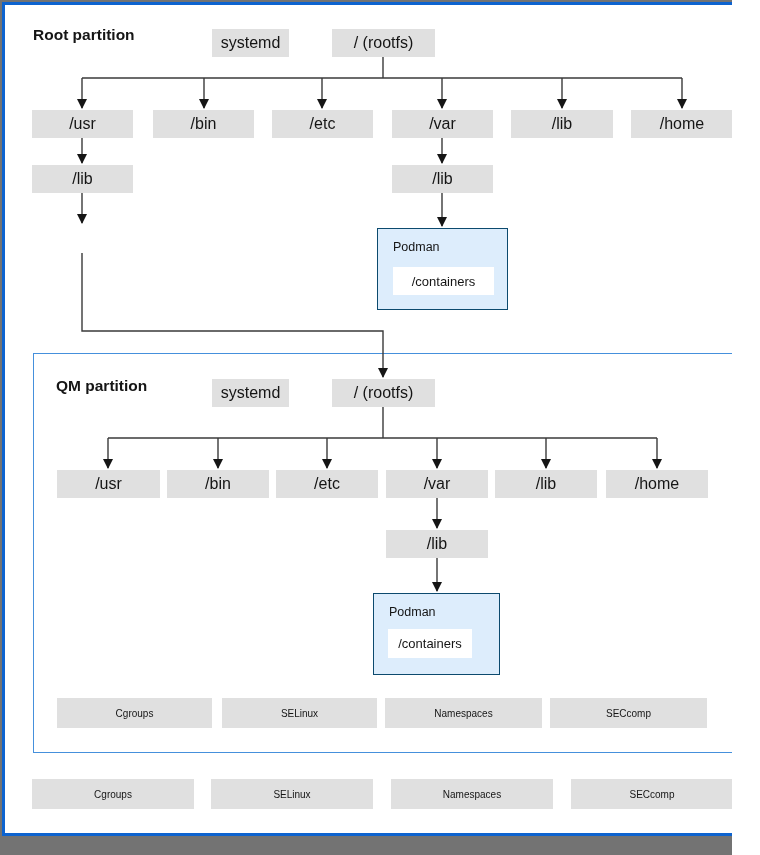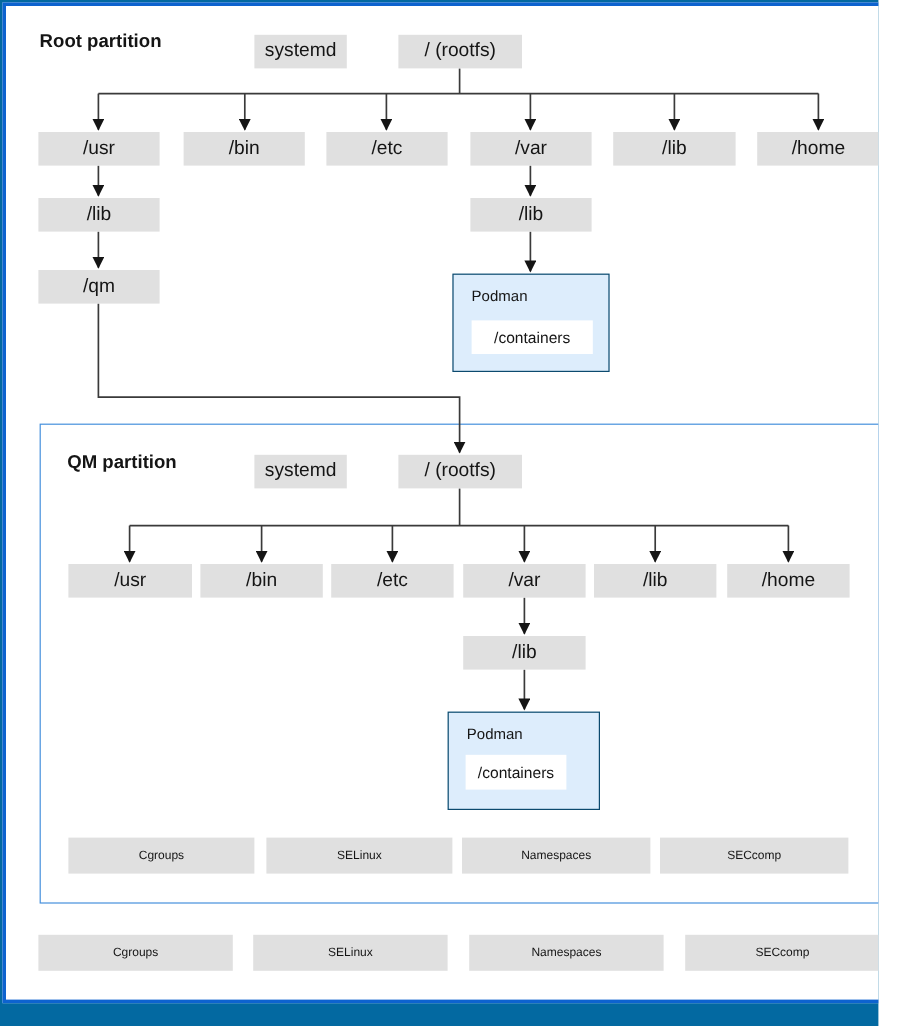--- a/index.html
+++ b/index.html
@@ -1,17 +1,17 @@
 <!DOCTYPE html>
 <html><head>
 <meta charset="utf-8">
 <style>
   html, body { margin: 0; padding: 0; background: #ffffff; }
   body { font-family: "Liberation Sans", sans-serif; }
-  .canvas { position: relative; width: 732px; height: 855px; background: #0369a1; overflow: hidden; text-decoration: underline; }
+  .canvas { position: relative; width: 732px; height: 855px; background: #737373; overflow: hidden; text-decoration: underline; }
   .frame { position: absolute; left: 2px; top: 2px; width: 754px; height: 834px;
            border: 3px solid #0d63cf; box-sizing: border-box; z-index: 1; background: #ffffff; }
   .qm-frame { position: absolute; left: 33px; top: 353px; width: 700px; height: 400px;
               border: 1px solid #4590dc; box-sizing: border-box; background: #ffffff; z-index: 2; }
   .connectors { position: absolute; left: 0; top: 0; z-index: 3; }
   .gbox { position: absolute; height: 28px; background: #e0e0e0; color: #151515;
           font-size: 16px; display: flex; align-items: center; justify-content: center;
           box-sizing: border-box; z-index: 4; white-space: nowrap; }
   .sec { height: 30px; font-size: 10px; font-weight: 500; }
   .ptitle { position: absolute; font-weight: 700; font-size: 15.5px; color: #151515; z-index: 4; }
@@ -69,21 +69,20 @@
   <div class="gbox" style="left:332px; top:29px; width:103px;">/ (rootfs)</div>
 
   <div class="gbox" style="left:32px;  top:110px; width:101px;">/usr</div>
   <div class="gbox" style="left:153px; top:110px; width:101px;">/bin</div>
   <div class="gbox" style="left:272px; top:110px; width:101px;">/etc</div>
   <div class="gbox" style="left:392px; top:110px; width:101px;">/var</div>
   <div class="gbox" style="left:511px; top:110px; width:102px;">/lib</div>
   <div class="gbox" style="left:631px; top:110px; width:102px;">/home</div>
 
   <div class="gbox" style="left:32px; top:165px; width:101px;">/lib</div>
-  <div class="gbox" style="left:32px; top:225px; width:101px;">/qm</div>
 
   <div class="gbox" style="left:392px; top:165px; width:101px;">/lib</div>
 
   <div class="podman" style="left:377px; top:228px; width:131px; height:82px;">
     <div class="plabel">Podman</div>
     <div class="pinner" style="left:15px; top:38px; width:101px; height:28px;">/containers</div>
   </div>
 
   <div class="ptitle" style="left:56px; top:377px;">QM partition</div>
 

